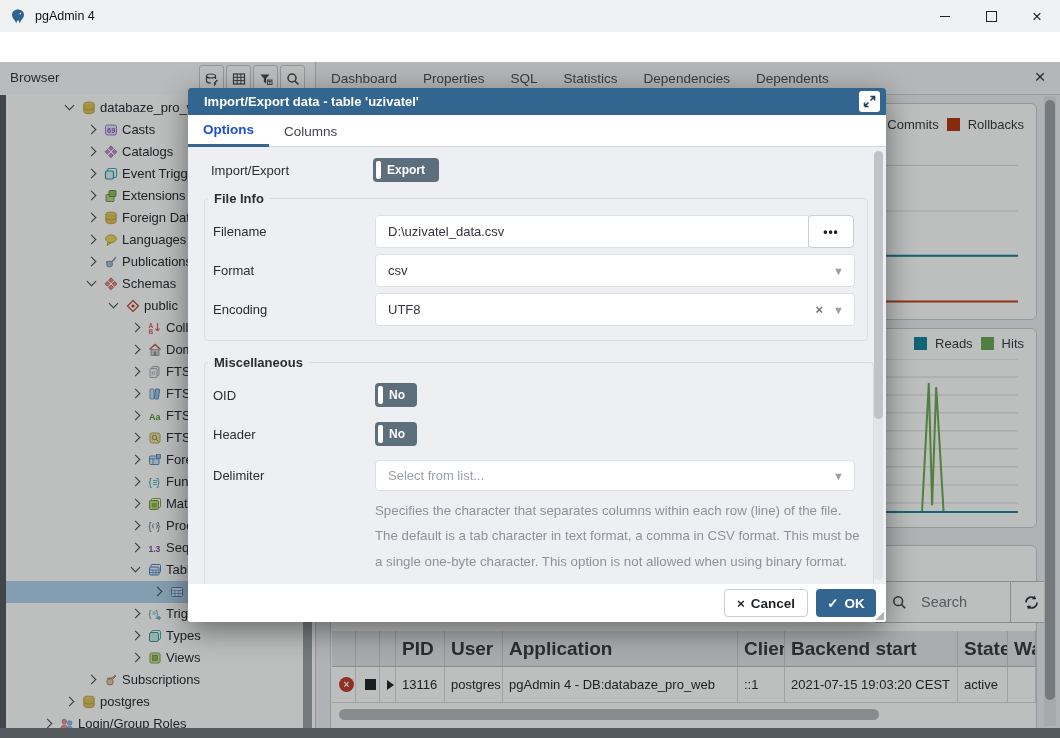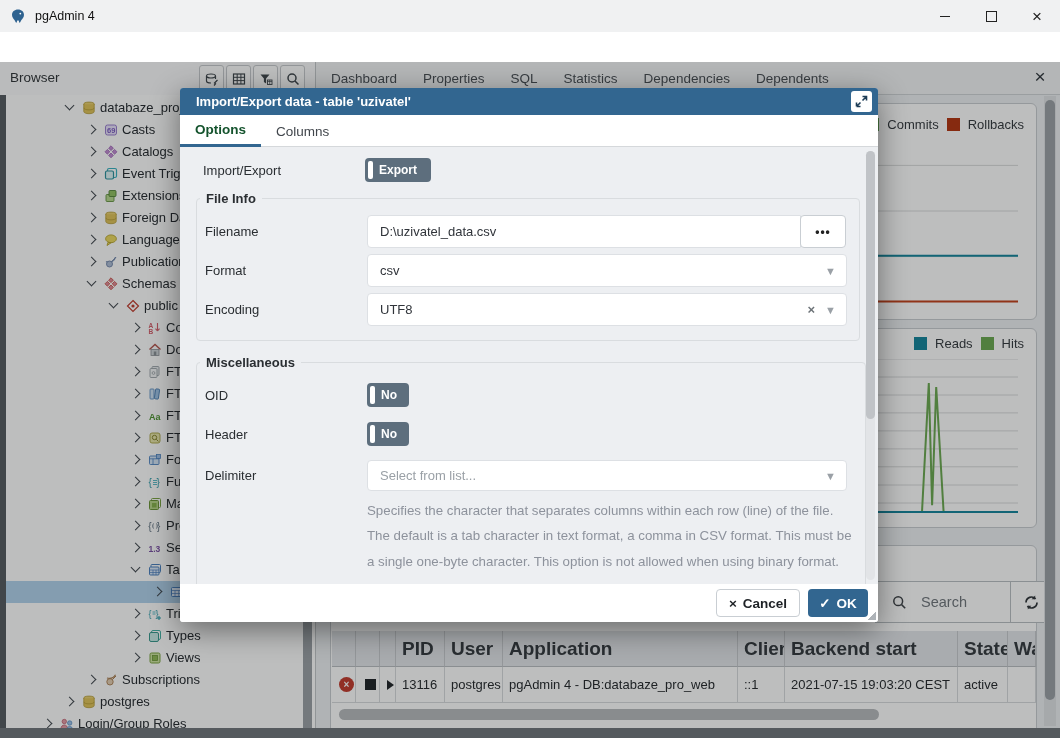--- a/index.html
+++ b/index.html
@@ -87,32 +87,32 @@
   .dash-vscroll{position:absolute;left:728px;top:34px;width:12px;height:630px;background:#dfe2e5;}
   .dash-vthumb{position:absolute;left:1px;top:4px;width:10px;height:600px;border-radius:5px;background:#9aa0a6;}
 
   .bottom-strip{position:absolute;left:0;top:728px;width:1060px;height:10px;background:#70757a;z-index:5;}
 
   
   .dim-overlay{position:absolute;left:0;top:62px;width:1060px;height:676px;
                background:rgba(18,20,22,0.28);z-index:50;}
 
   
-  .dialog{position:absolute;left:180px;top:88px;width:698px;height:534px;z-index:100;
+  .dialog{position:absolute;left:188px;top:88px;width:698px;height:534px;z-index:100;
           border-radius:3px;box-shadow:0 8px 30px rgba(0,0,0,.45);background:#edeff2;}
   .dlg-header{position:absolute;left:0;top:0;width:698px;height:27px;background:#326690;
               border-radius:3px 3px 0 0;display:flex;align-items:center;}
   .dlg-title{color:#fff;font-size:13px;font-weight:bold;margin-left:16px;}
   .dlg-expand{position:absolute;right:6px;top:3px;width:21px;height:21px;background:#fff;
               border-radius:3px;display:flex;align-items:center;justify-content:center;}
   .dlg-tabs{position:absolute;left:0;top:27px;width:698px;height:32px;background:#fff;
             border-bottom:1px solid #d5d8db;box-sizing:border-box;display:flex;}
   .dlg-tab{font-size:13.5px;padding:0 15px;display:flex;align-items:center;height:32px;
            box-sizing:border-box;color:#41464c;}
-  .dlg-tab.active{color:#14532d;border-bottom:3px solid #326690;font-weight:bold;}
+  .dlg-tab.active{color:#1d4ed8;border-bottom:3px solid #326690;font-weight:bold;}
   .dlg-body{position:absolute;left:0;top:59px;width:698px;height:437px;overflow:hidden;background:#edeff2;}
   .dlg-scroll{position:absolute;right:3px;top:4px;width:9px;height:429px;background:#e2e4e7;border-radius:5px;}
   .dlg-thumb{position:absolute;left:0;top:0;width:9px;height:268px;background:#c0c3c7;border-radius:5px;}
 
   .frow{display:flex;align-items:center;margin-left:23px;}
   .flabel{width:162px;font-size:13px;color:#2a2e32;flex:none;}
   .toggle{background:#5d6e7d;border-radius:4px;color:#fff;font-weight:bold;font-size:12px;
           height:24px;display:inline-flex;align-items:center;padding:0 12px 0 14px;position:relative;}
   .toggle::before{content:"";position:absolute;left:3px;top:3px;bottom:3px;width:5px;
                   background:#fff;border-radius:2px;}

